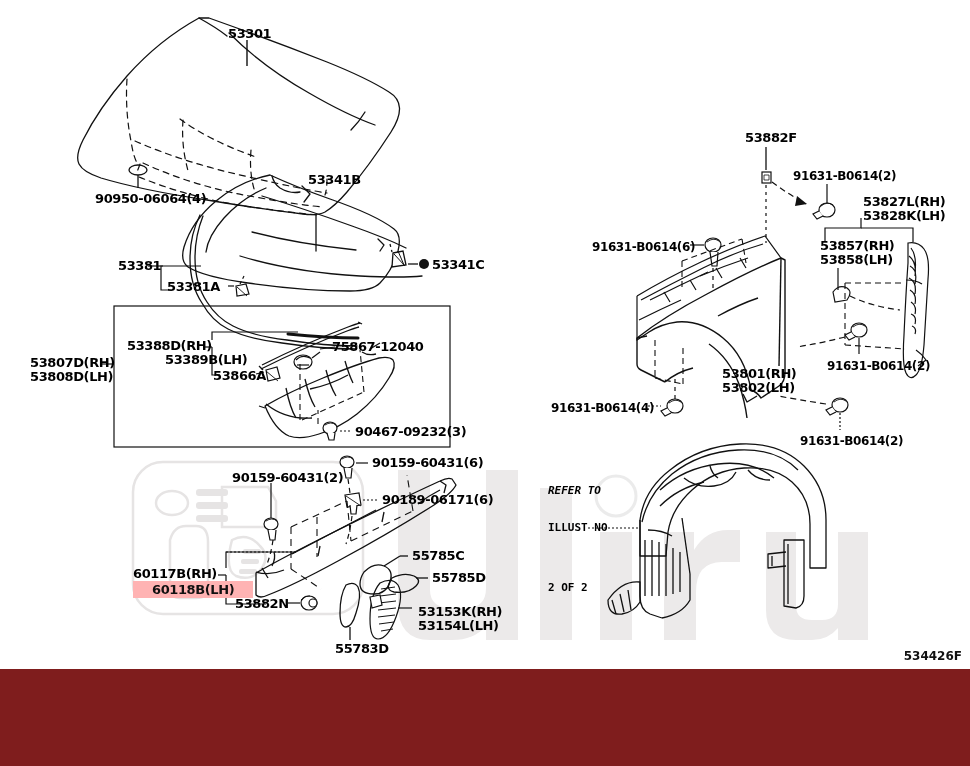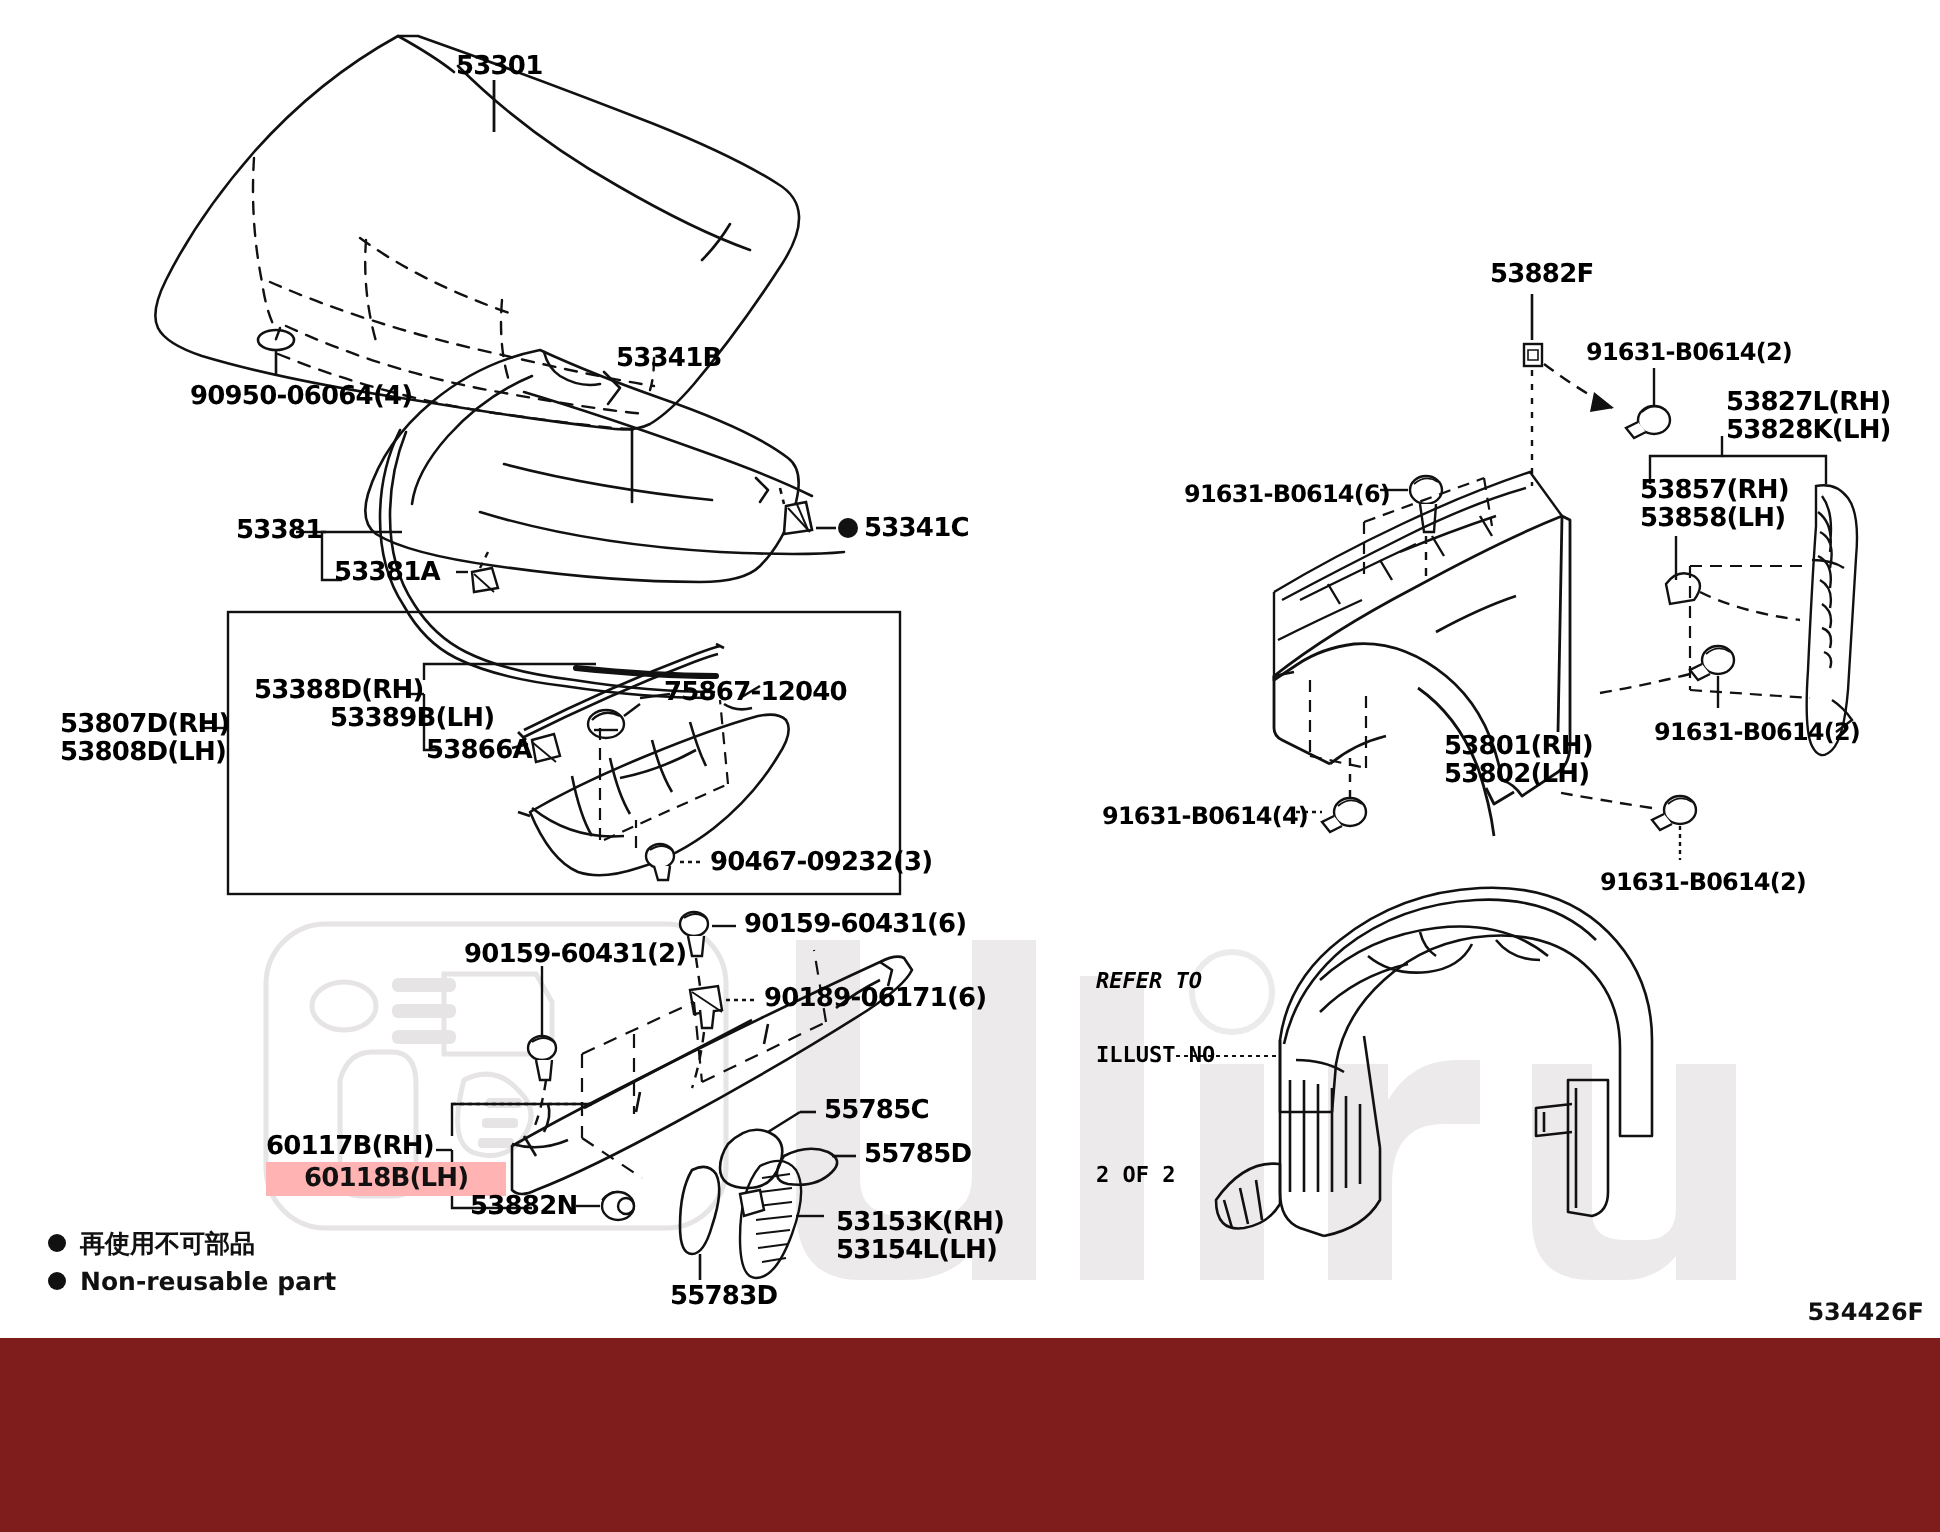--- a/index.html
+++ b/index.html
@@ -528,27 +528,19 @@
     <div class="lbl" style="left:722px; top:366px;">53801(RH)</div>
     <div class="lbl" style="left:722px; top:380px;">53802(LH)</div>
     <div class="lbl sm" style="left:827px; top:359px;">91631-B0614(2)</div>
     <div class="lbl sm" style="left:551px; top:401px;">91631-B0614(4)</div>
     <div class="lbl sm" style="left:800px; top:434px;">91631-B0614(2)</div>
 
     <div class="lbl mono" style="left:548px; top:484px;font-style:italic;">REFER TO</div>
     <div class="lbl mono" style="left:548px; top:521px;">ILLUST NO</div>
     <div class="lbl mono" style="left:548px; top:537px;margin-top:44px;">2 OF 2</div>
 
-    <div class="legend">
-      <div>
-        <span class="dot"></span><span>再使用不可部品</span>
-      </div>
-      <div>
-        <span class="dot"></span><span>Non-reusable part</span>
-      </div>
-    </div>
 
     <div class="illcode">534426F</div>
 
   </div>
 
 
 </div>
 
 </body></html>

